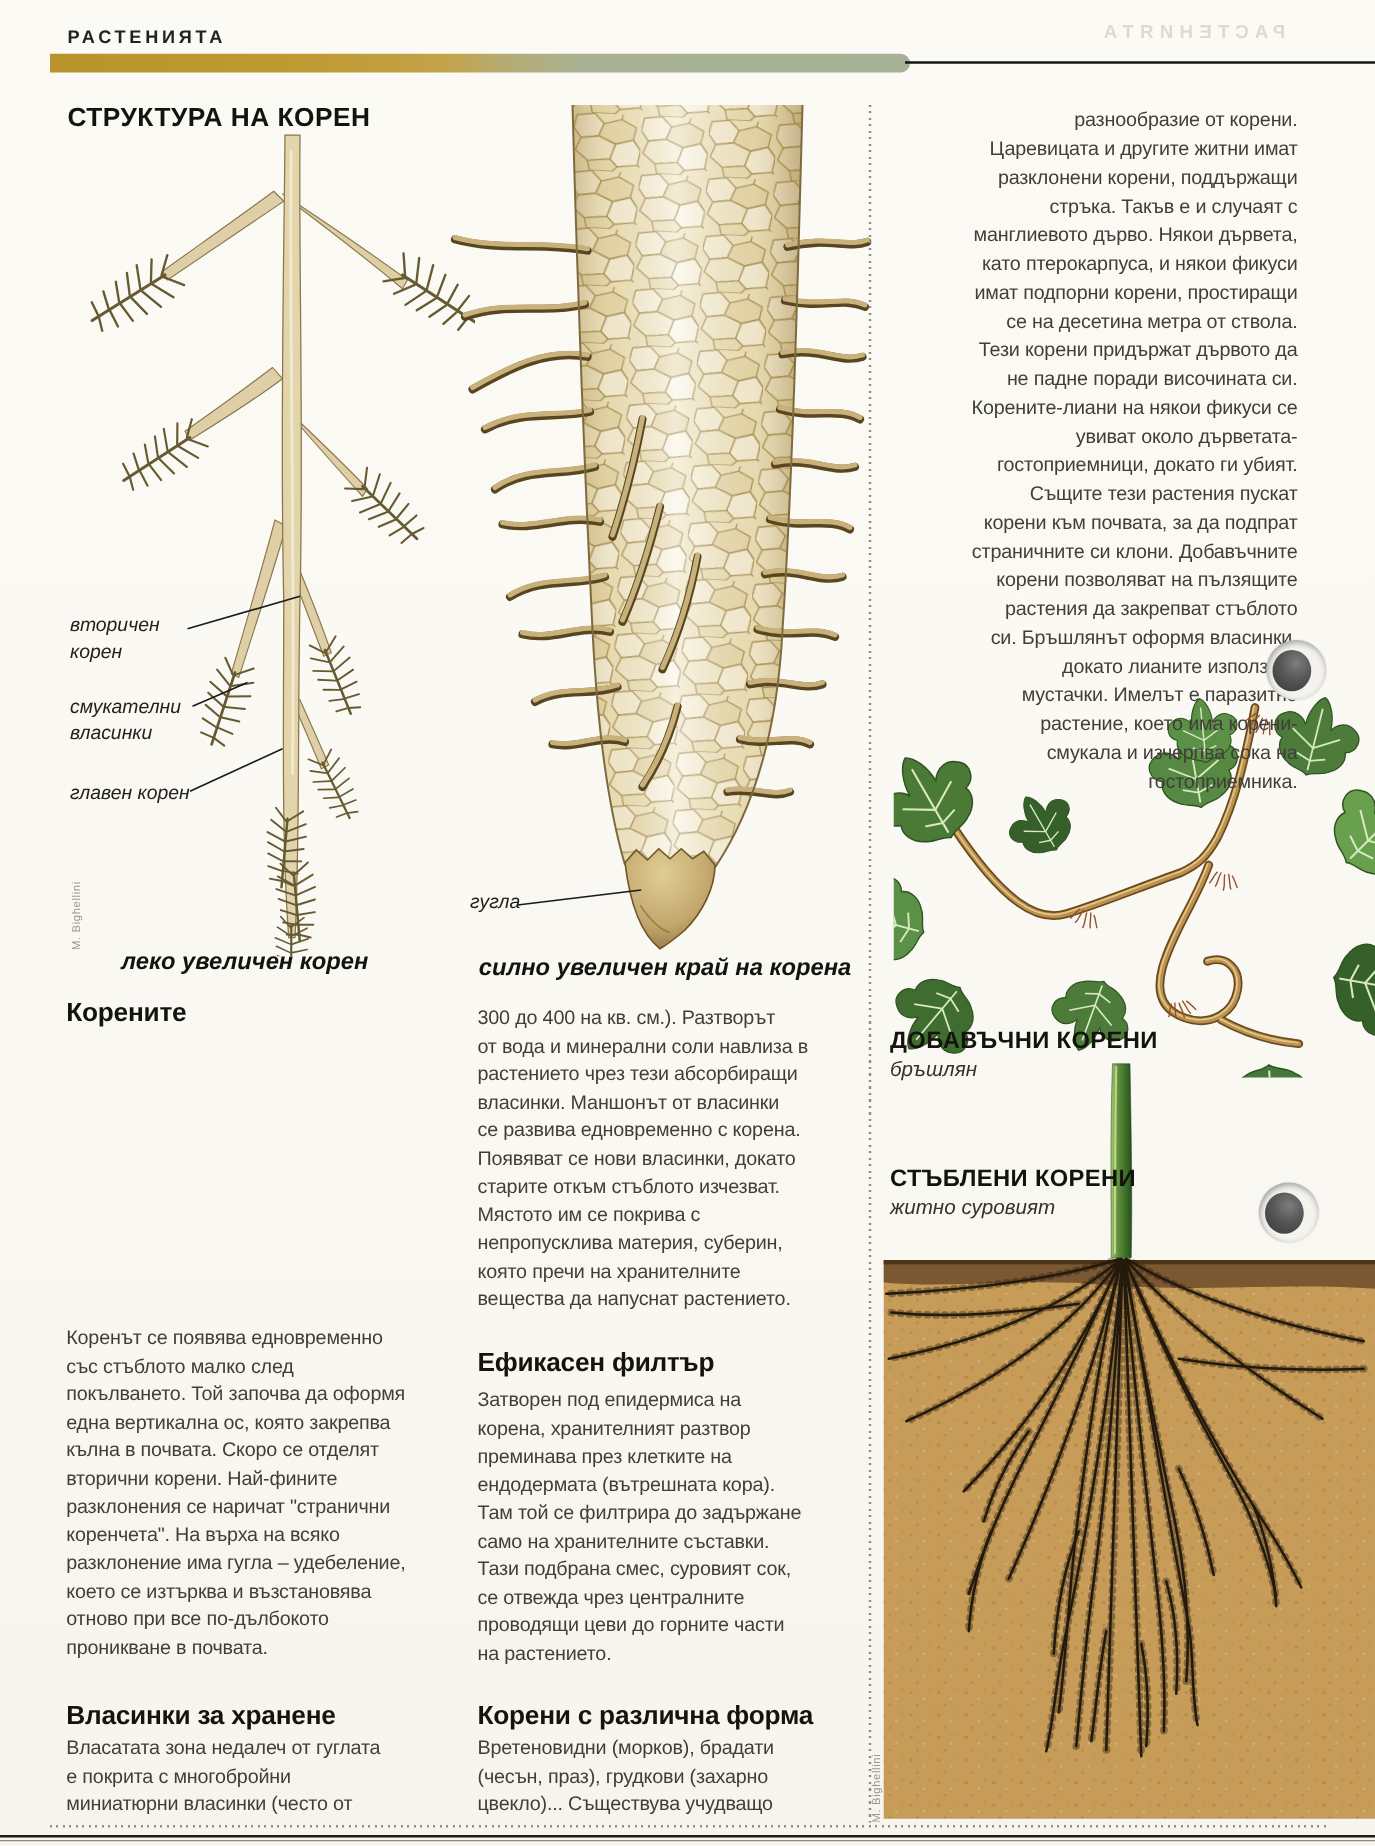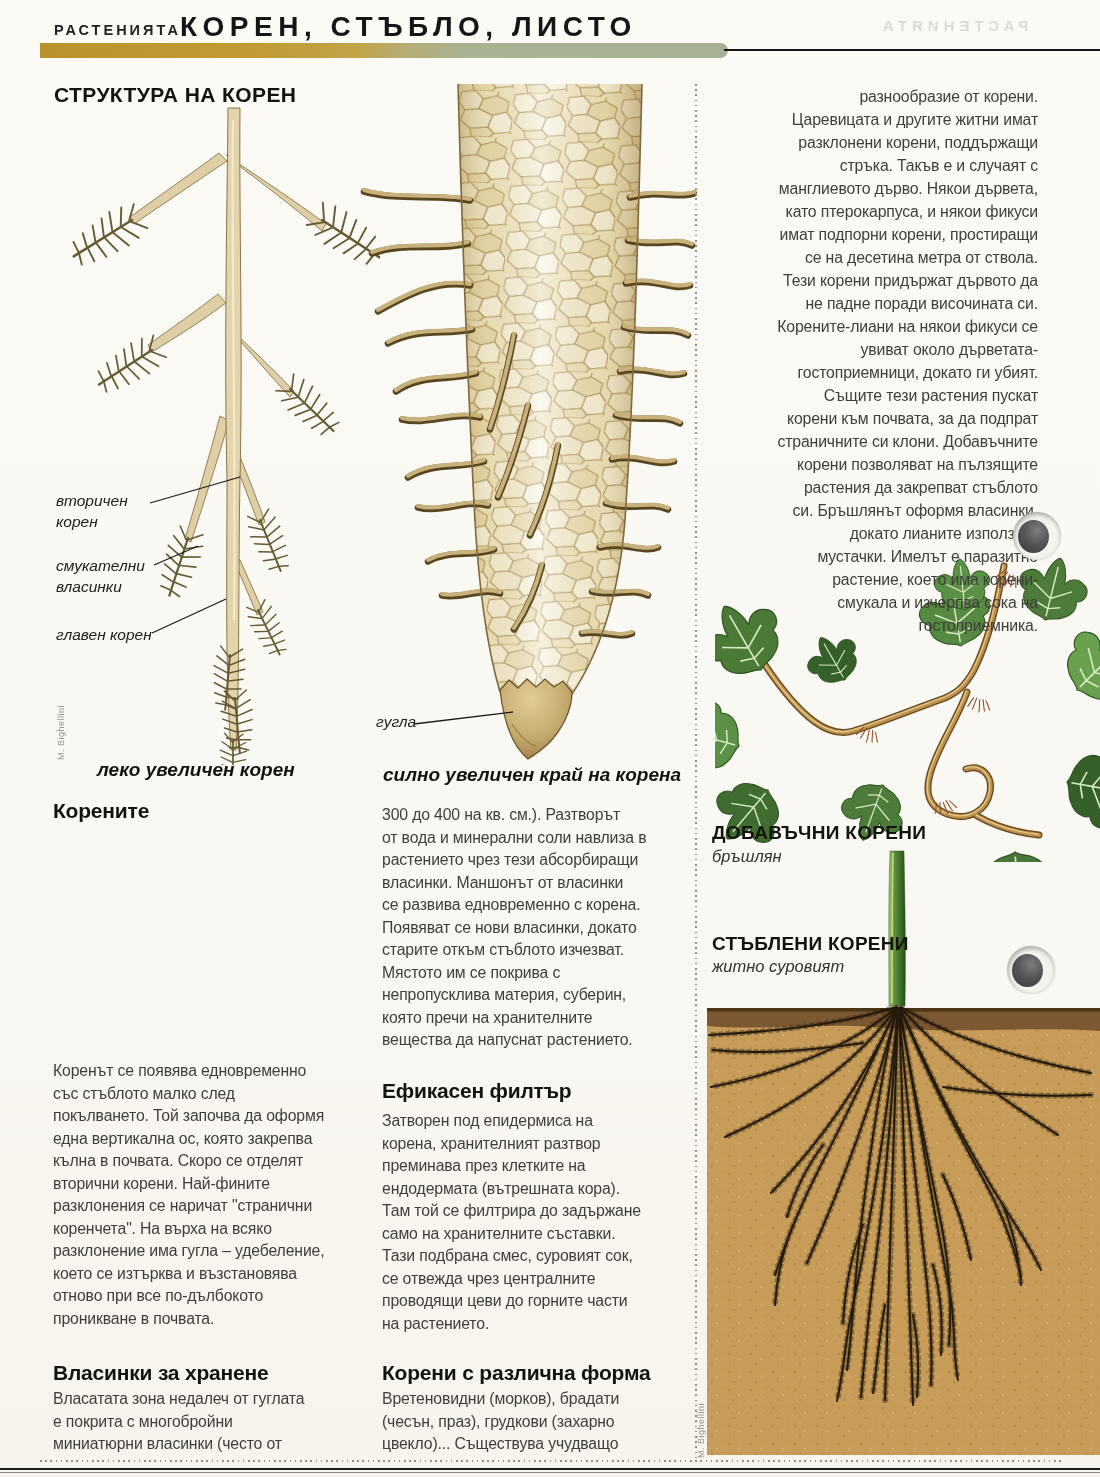--- a/index.html
+++ b/index.html
@@ -41,21 +41,20 @@
           background:radial-gradient(circle at 62% 32%, #7d7d7d 0%, #565656 45%, #383838 100%); }
 
   .lf { stroke:#2f5323; stroke-width:.8; }
 </style>
 </head>
 <body>
 
 <div class="page">
 
   <div class="abs kicker z3" style="left:54px; top:22px">РАСТЕНИЯТА</div>
-  <div class="abs title z3" style="left:180px; top:11px">КОРЕН, СТЪБЛО, ЛИСТО</div>
   <div class="abs ghost z1" style="right:72px; top:17px">РАСТЕНИЯТА</div>
   <div class="abs bar z2" style="left:40px; top:43px; width:688px"></div>
   <div class="abs barline z2" style="left:724px; top:49px; width:376px"></div>
 
   <div class="abs section-title z3" style="left:54px; top:83px">СТРУКТУРА НА КОРЕН</div>
 
   <svg class="abs z1" style="left:70px; top:100px" width="310" height="665" viewBox="0 0 310 665">
     <defs>
       <g id="hb" stroke="#665a33" stroke-width="1.5" stroke-linecap="round" fill="none">
         <path d="M2,0 L-7,-12"></path>

